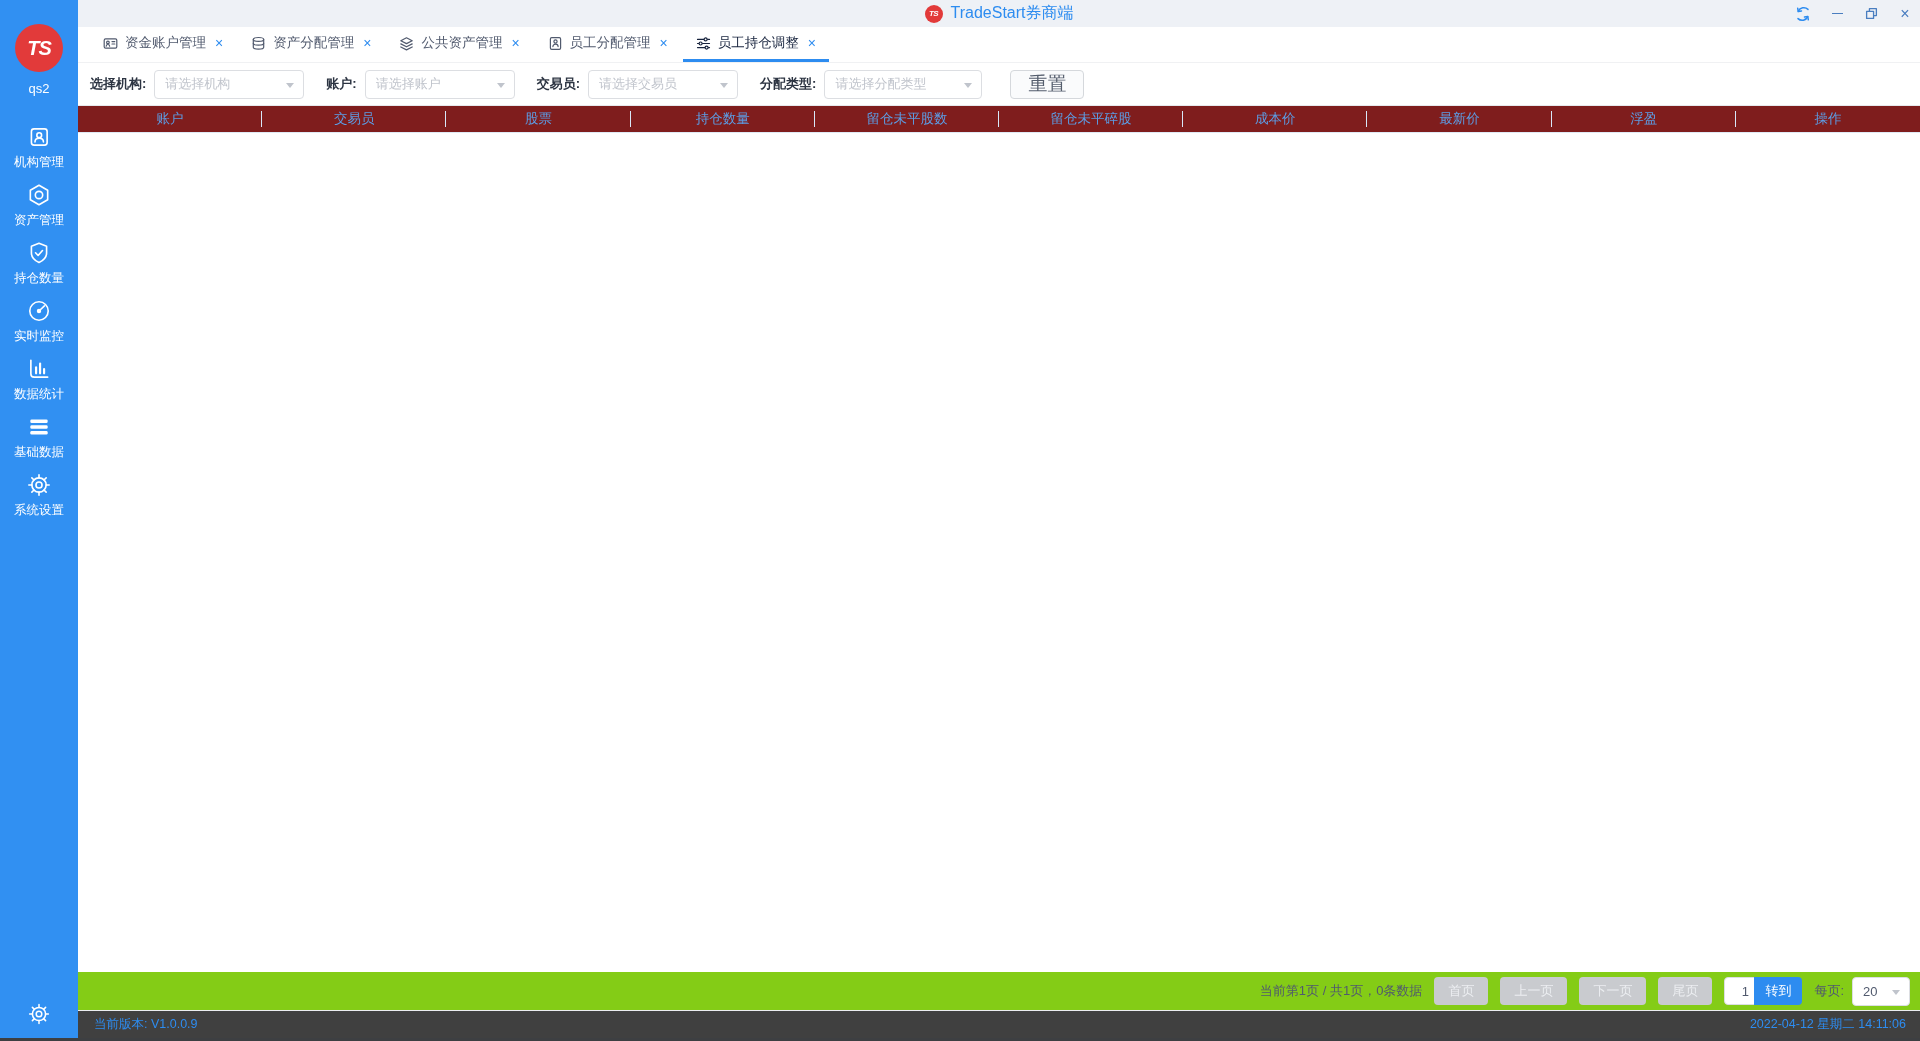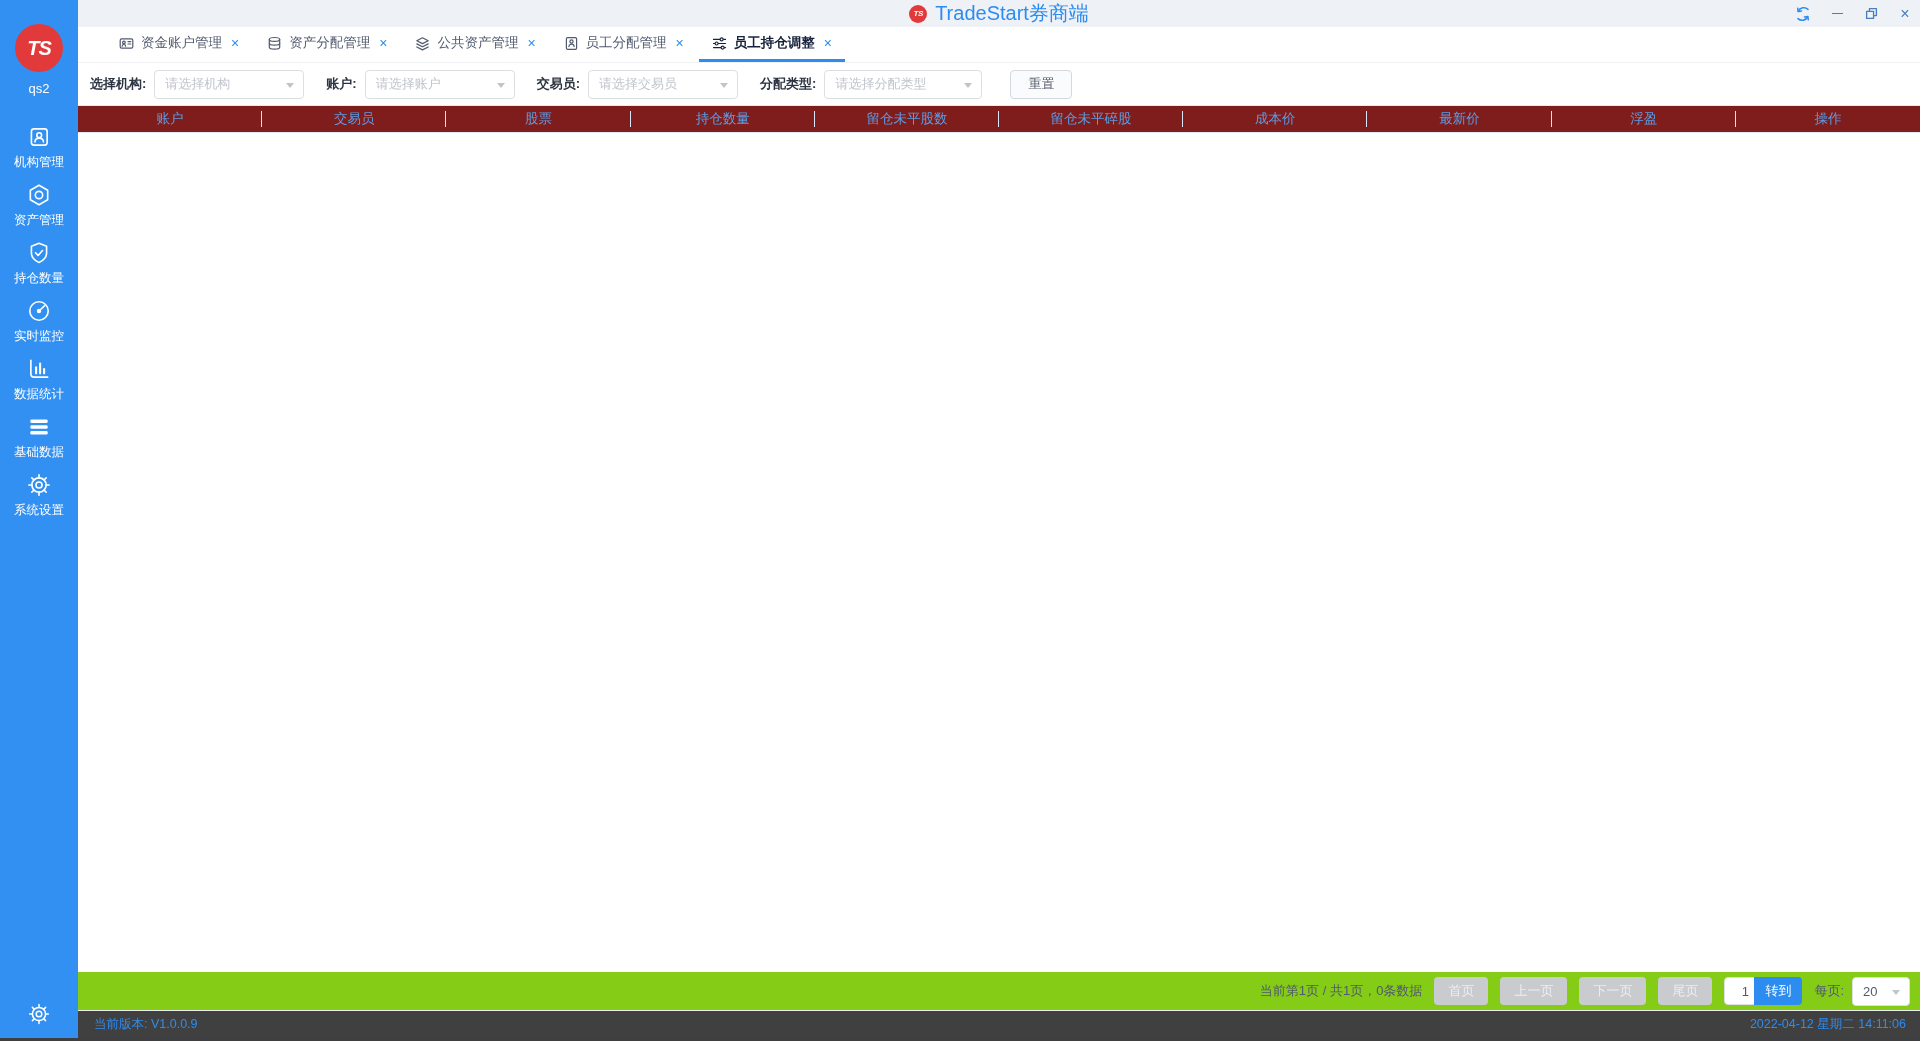--- a/index.html
+++ b/index.html
@@ -22,44 +22,44 @@
   .side-bottom { position:absolute; bottom:12px; left:0; right:0; display:flex; justify-content:center; cursor:pointer; }
   .side-bottom svg { width:24px; height:24px; }
 
   
   .main { flex:1; display:flex; flex-direction:column; min-width:0; }
 
   .titlebar { height:27px; background:var(--titlebar-bg); display:flex; align-items:center; justify-content:center; position:relative; flex-shrink:0; }
   .title-center { display:flex; align-items:center; gap:8px; }
   .title-logo { width:18px; height:18px; border-radius:50%; background:var(--logo-red); display:flex; align-items:center; justify-content:center; }
   .title-logo span { color:#fff; font-weight:bold; font-style:italic; font-size:8px; letter-spacing:-0.5px; }
-  .title-text { color:var(--primary); font-size:20px; }
+  .title-text { color:var(--primary); font-size:16px; }
   .win-controls { position:absolute; right:6px; top:0; height:27px; display:flex; align-items:center; gap:16px; }
   .win-btn { width:18px; height:18px; display:flex; align-items:center; justify-content:center; cursor:pointer; }
   .win-min-bar { width:11px; height:0; border-top:1.6px solid #4a7ec0; }
   .win-close { color:#4a7ec0; font-size:16px; line-height:1; }
 
   
-  .tabbar { height:36px; background:#fff; display:flex; align-items:stretch; padding-left:28px; gap:2px; border-bottom:1px solid #f0f1f3; flex-shrink:0; }
+  .tabbar { height:36px; background:#fff; display:flex; align-items:stretch; padding-left:12px; gap:2px; border-bottom:1px solid #f0f1f3; flex-shrink:0; }
   .tab { display:flex; align-items:center; gap:7px; padding:0 13px; cursor:pointer; border-bottom:3px solid transparent; }
   .tab .tab-label { font-size:13.5px; color:var(--tab-text); white-space:nowrap; }
   .tab.active { border-bottom-color:var(--primary); }
-  .tab.active .tab-label { color:var(--tab-active-text); font-weight:bold; }
+  .tab.active .tab-label { color:var(--tab-active-text); font-weight:normal; }
   .tab .tab-close { color:var(--primary); font-size:14px; margin-left:2px; cursor:pointer; }
   .tab svg { width:15px; height:15px; }
 
   
   .filterbar { height:42px; background:#fff; display:flex; align-items:center; padding-left:12px; gap:22px; flex-shrink:0; }
   .fgroup { display:flex; align-items:center; gap:8px; }
   .flabel { color:#2c3442; font-weight:bold; font-size:13px; white-space:nowrap; }
   .select { position:relative; height:29px; width:150px; border:1px solid var(--control-border); border-radius:4px; background:#fff; display:flex; align-items:center; padding:0 26px 0 10px; cursor:pointer; }
   .select .ph { color:var(--placeholder); font-size:13px; white-space:nowrap; overflow:hidden; }
   .select .caret { position:absolute; right:9px; top:12px; width:0; height:0; border-left:4.5px solid transparent; border-right:4.5px solid transparent; border-top:5.5px solid #c0c4cc; }
   .select.wide { width:158px; }
-  .reset-btn { margin-left:6px; height:29px; padding:0 17px; border:1px solid #d5d8dc; border-radius:4px; background:#fafbfc; color:#555e6d; font-size:13px; cursor:pointer; }
+  .reset-btn { margin-left:6px; height:29px; padding:0 17px; border:1px solid #d5d8dc; border-radius:4px; background:#fafbfc; color:#555e6d; font-size:19px; cursor:pointer; }
 
   
   .thead { height:28px; display:grid; grid-template-columns:repeat(10,1fr); border-top:1px solid #e6e9ed; border-bottom:1px solid #dfe9f4; background:#7f1d1d; flex-shrink:0; }
   .th { position:relative; display:flex; align-items:center; justify-content:center; color:var(--header-text); font-size:13.5px; white-space:nowrap; }
   .th::after { content:''; position:absolute; right:0; top:18%; height:64%; width:1px; background:var(--header-divider); }
   .th:last-child::after { display:none; }
   .tbody { flex:1; background:#fff; }
 
   
   .pagination { height:38px; display:flex; align-items:center; justify-content:flex-end; gap:12px; padding-right:10px; background:#84cc16; flex-shrink:0; }

